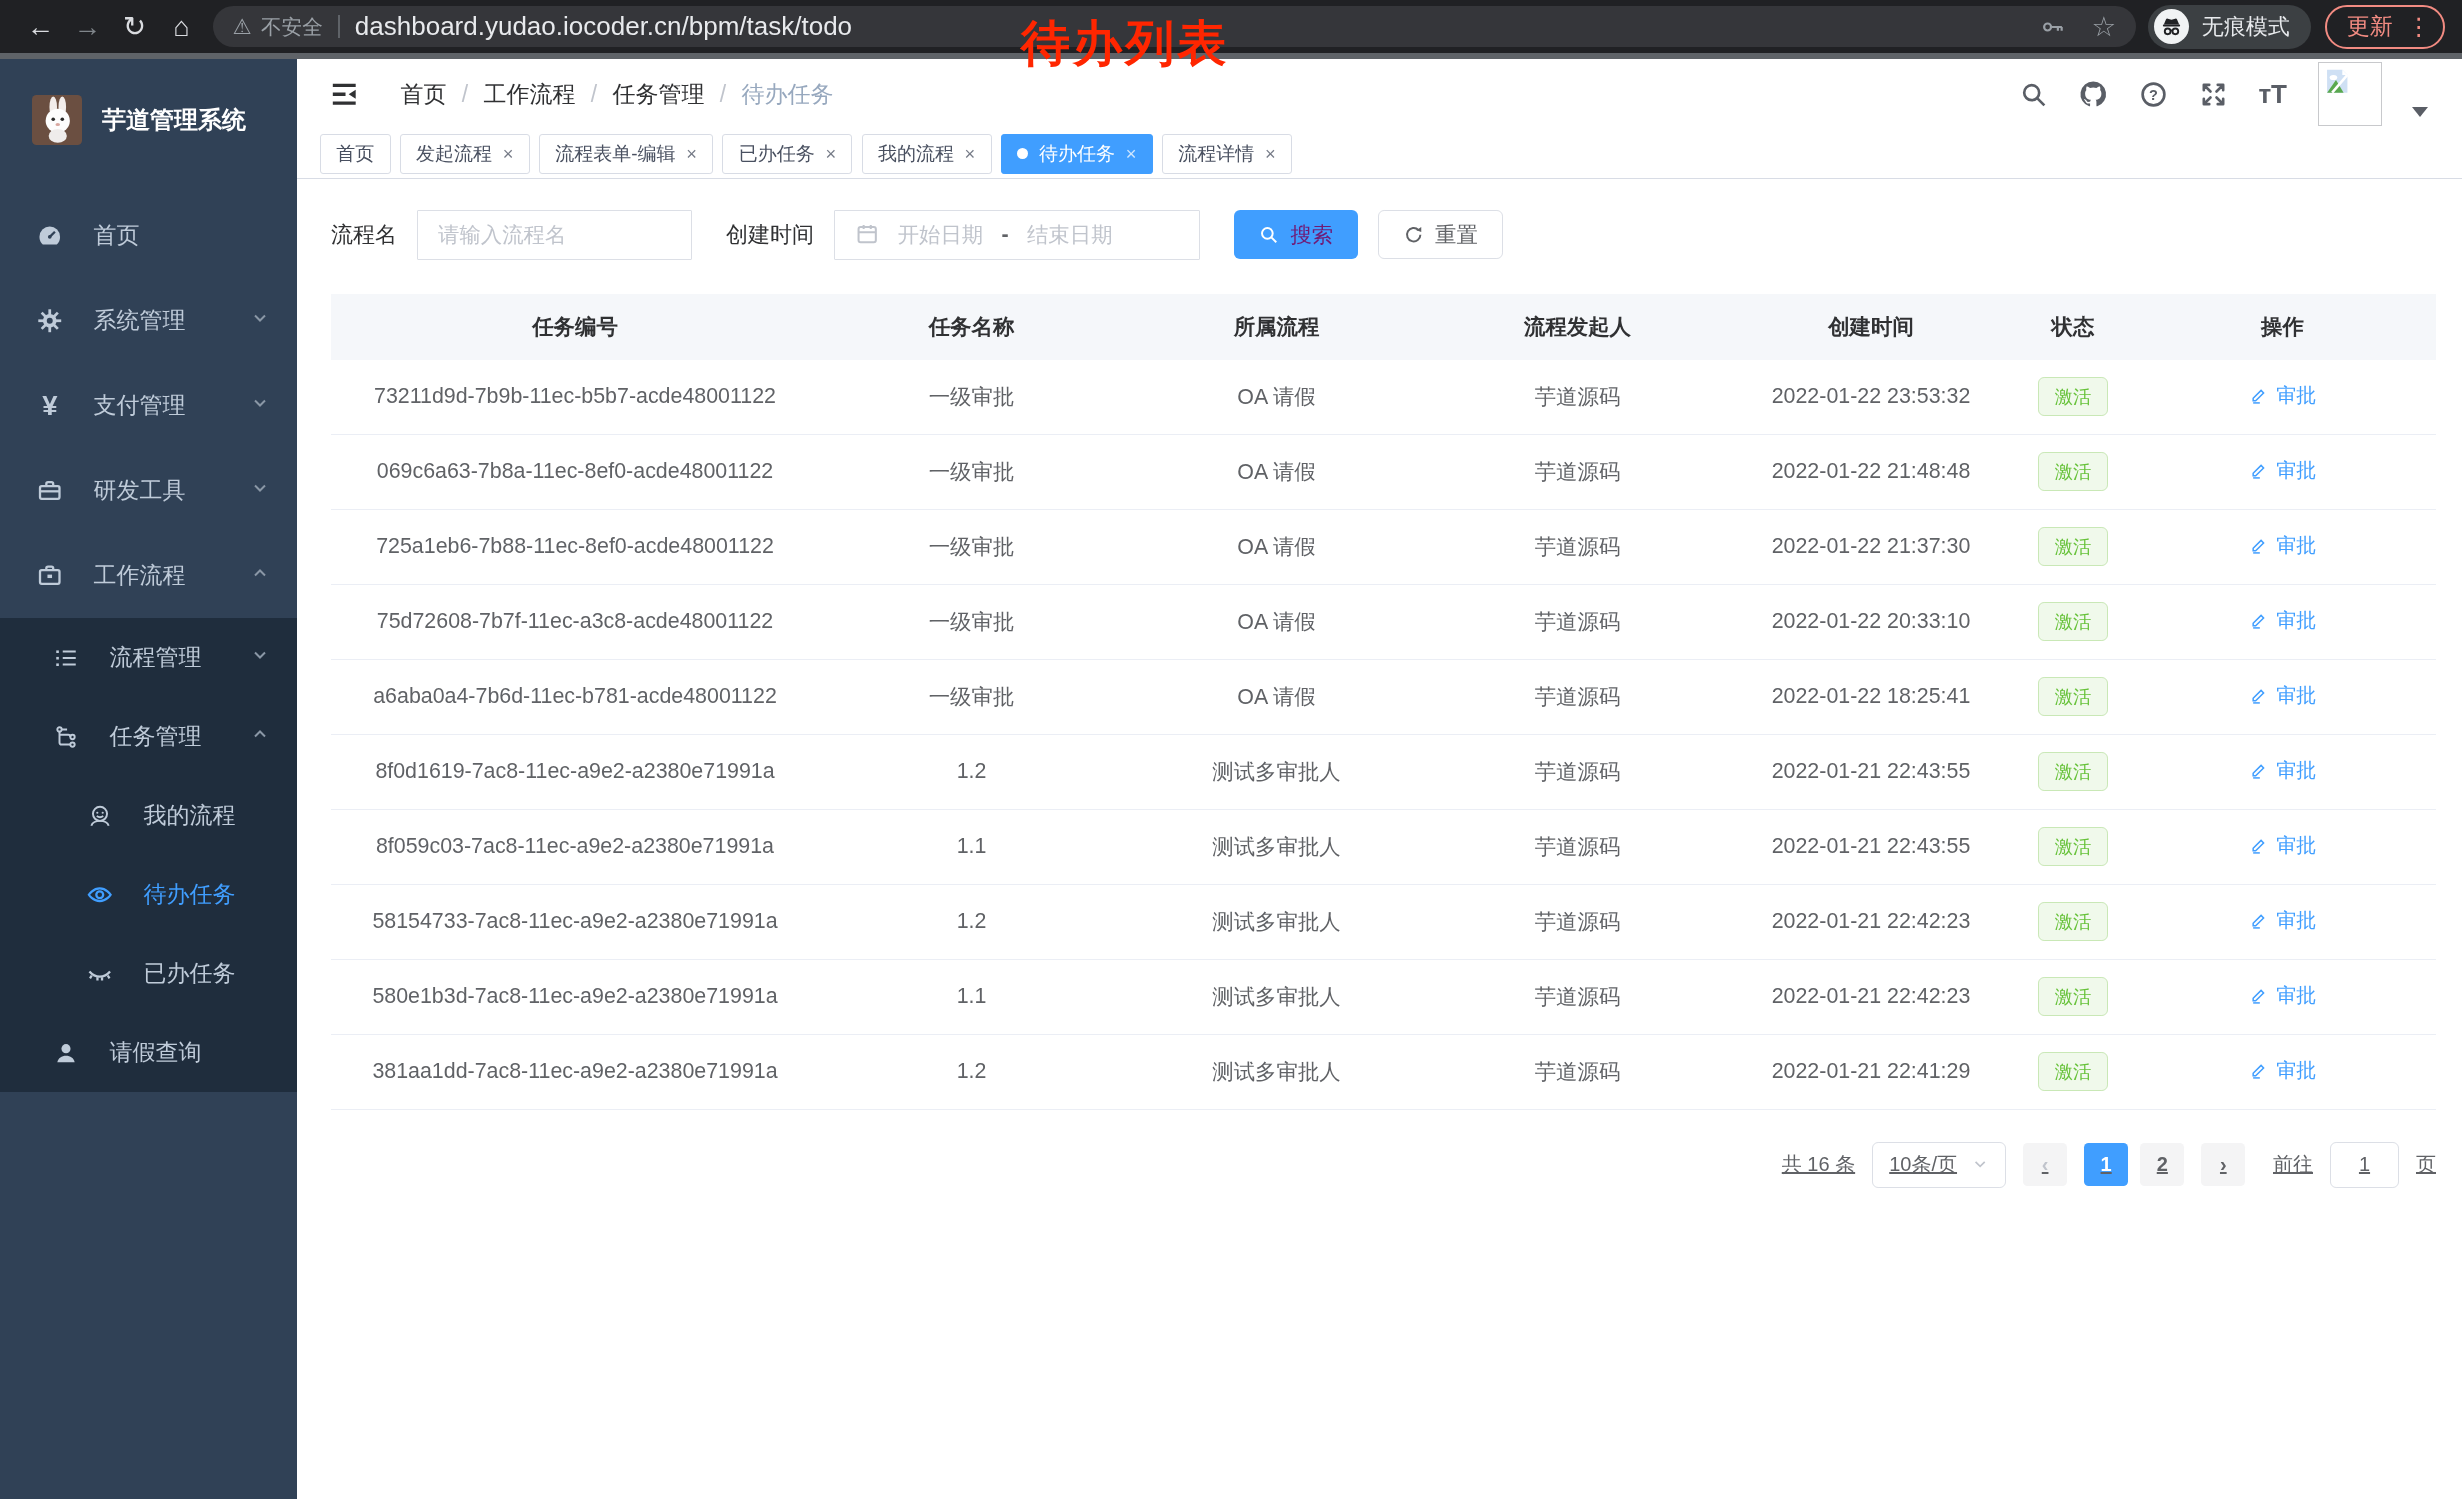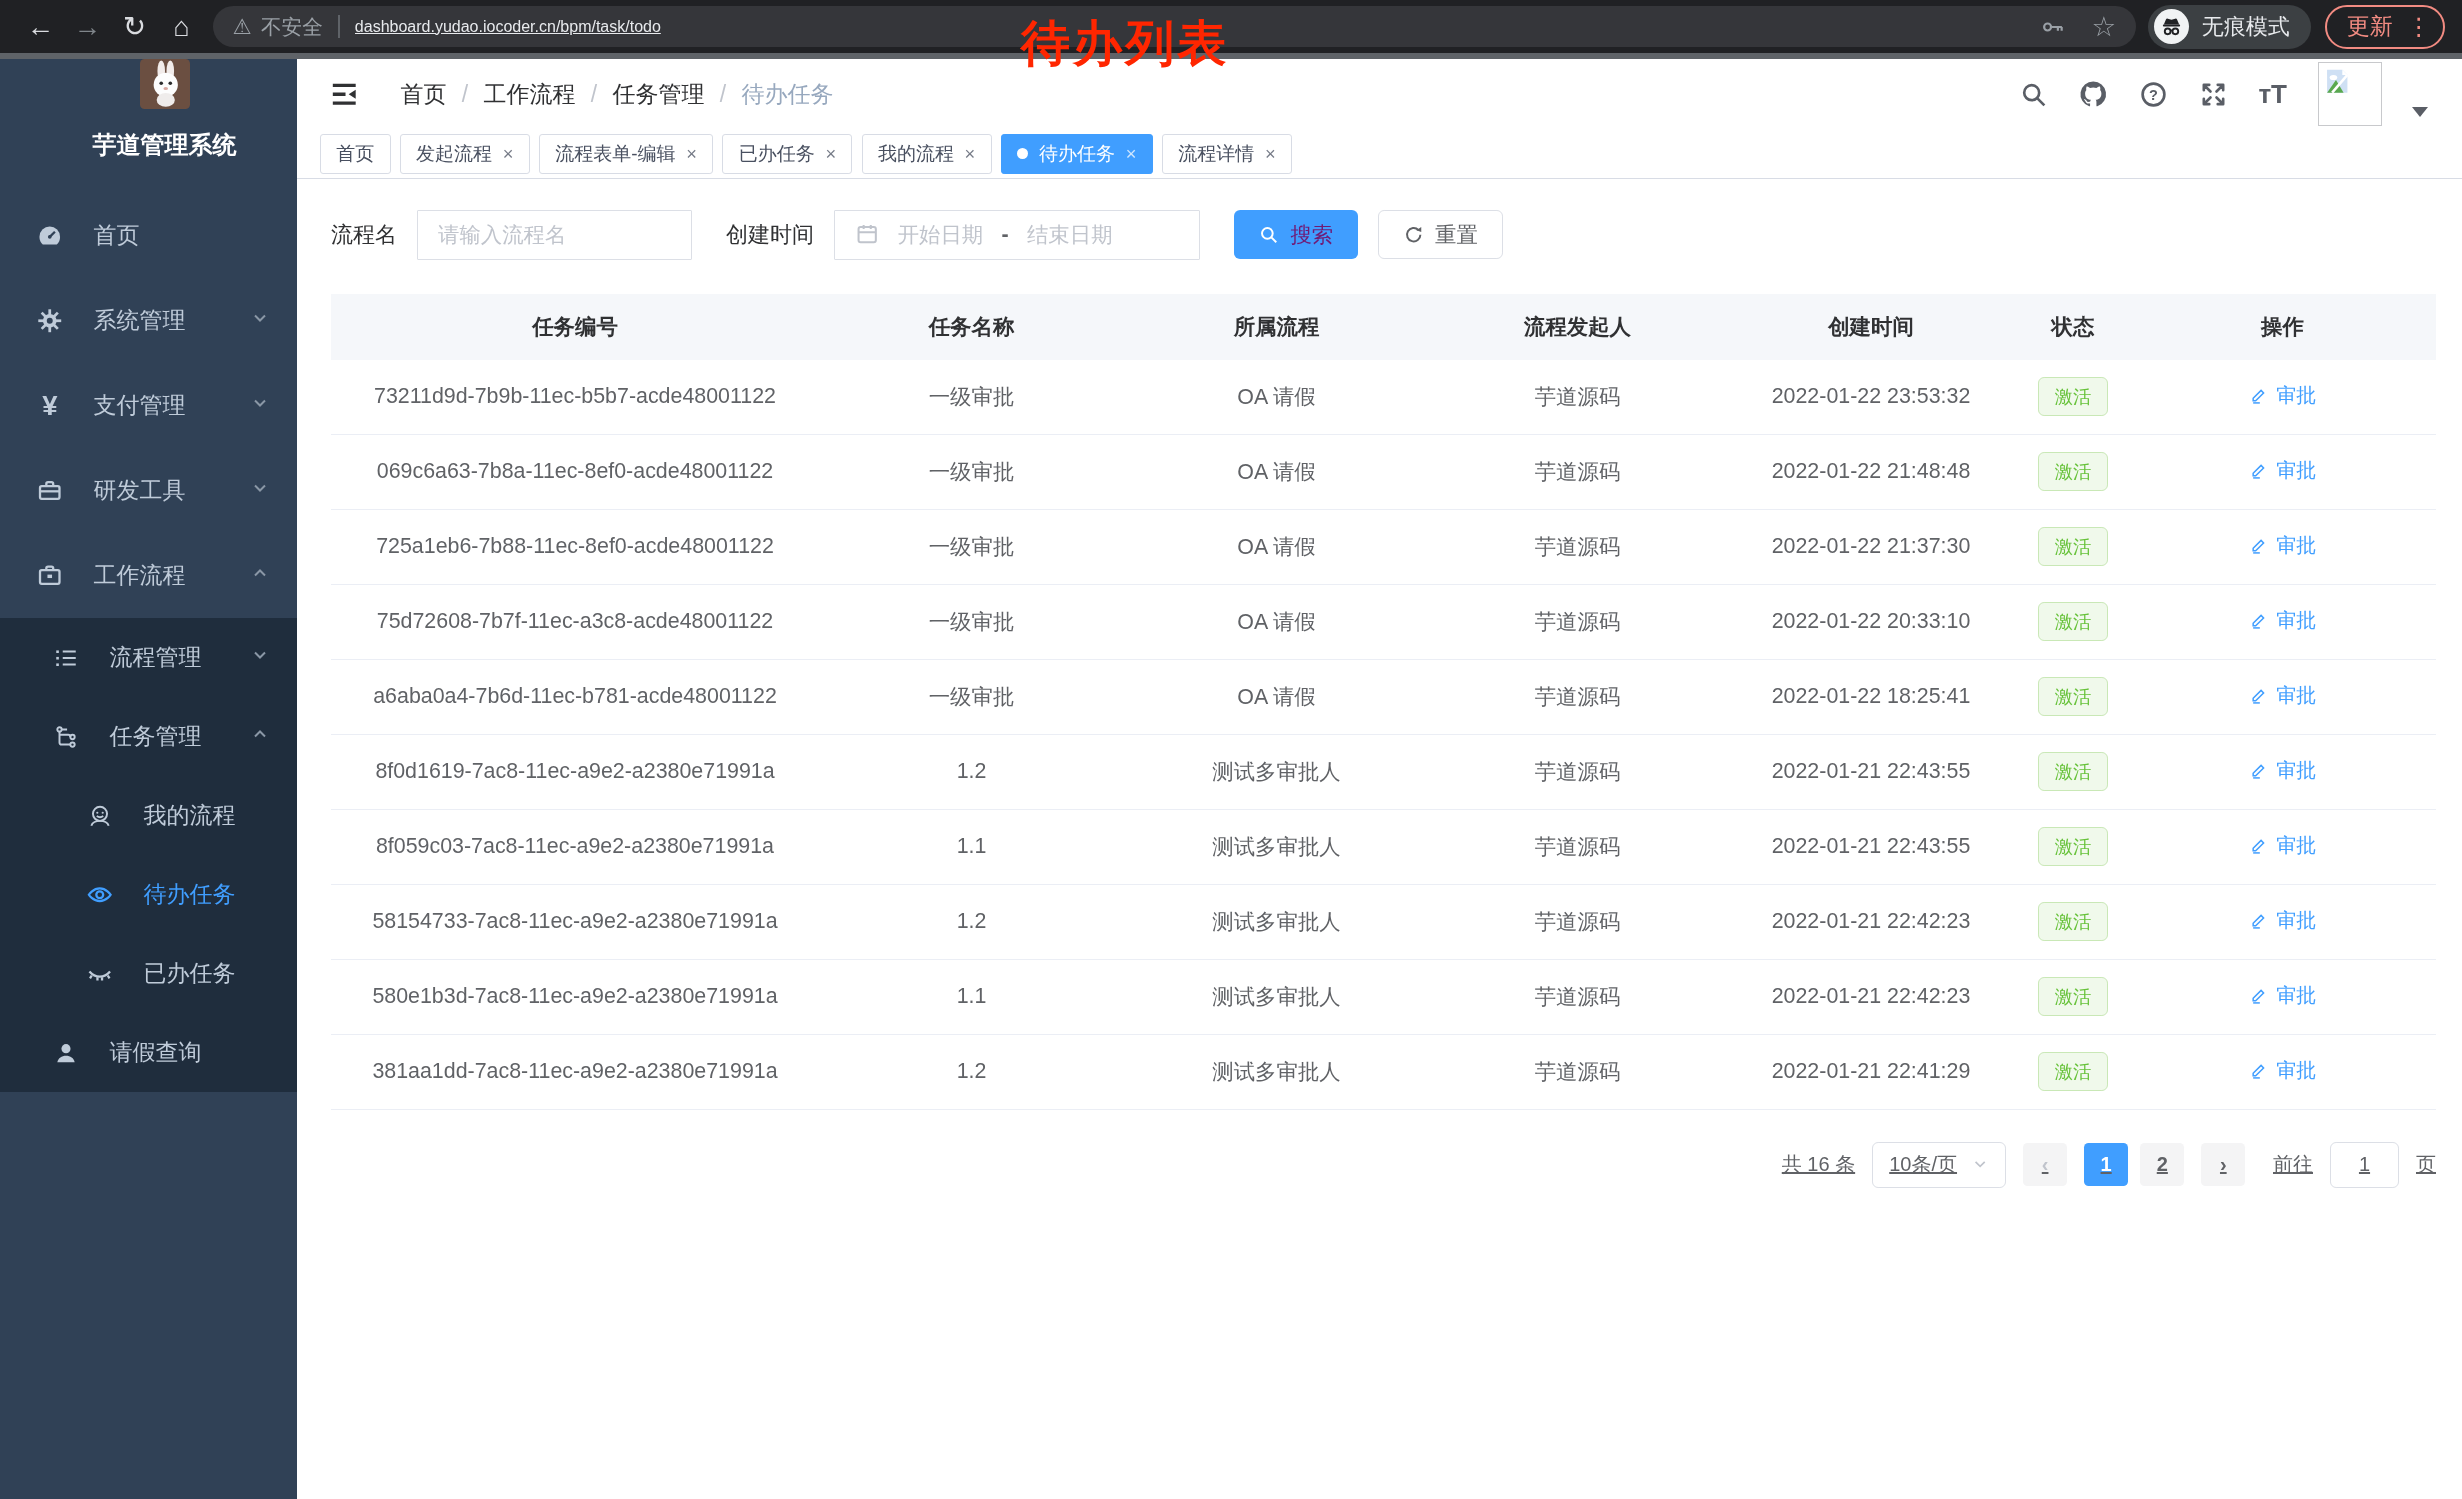--- a/index.html
+++ b/index.html
@@ -9,21 +9,21 @@
   
   .chrome { height:53px; background:#202124; display:flex; align-items:center; padding:0 17px; }
   .nav-ic { width:47px; height:41px; display:flex; align-items:center; justify-content:center;
             font-size:27.5px; color:#dadce0; }
   .nav-ic.dim { color:#80868b; }
   .urlbar { flex:1; height:41px; margin:0 12.2px 0 7.6px; border-radius:20.6px; background:#35363a;
             display:flex; align-items:center; padding:0 20px; min-width:0; }
   .warn { color:#9aa0a6; font-size:21.4px; margin-right:9.2px; }
   .notsecure { color:#9aa0a6; font-size:20.6px; }
   .url-div { width:1.5px; height:23px; background:#5f6368; margin:0 15.3px; }
-  .url-text { color:#e8eaed; font-size:16px; flex:1; white-space:nowrap; overflow:hidden;text-decoration:underline; }
+  .url-text { color:#e8eaed; font-size:26px; flex:1; white-space:nowrap; overflow:hidden; }
   .url-right { display:flex; align-items:center; gap:26px; color:#9aa0a6; }
   .star { font-size:27.5px; }
   .incog { height:44px; border-radius:22px; background:#3c4043; display:flex; align-items:center;
            gap:12.2px; padding:0 21.4px 0 6.1px; margin-right:13.7px; }
   .incog-circle { width:35px; height:35px; border-radius:50%; background:#f1f3f4; display:flex;
                   align-items:center; justify-content:center; }
   .incog-label { color:#e8eaed; font-size:22px; }
   .update-pill { height:44px; border:2.3px solid #f28b82; border-radius:22px; color:#f28b82;
                  display:flex; align-items:center; gap:13.7px; padding:0 12.2px 0 20px; }
   .update-label { font-size:23px; }
@@ -32,21 +32,21 @@
 
   
   .annotation { position:absolute; left:1021px; top:10.7px; font-size:49px; font-weight:bold;
                 color:#ff2600; z-index:60; letter-spacing:3.1px; }
 
   
   .app { display:flex; height:1440px; }
 
   
   .sidebar { width:297px; background:#304156; color:#bfcbd9; flex-shrink:0; overflow:hidden; }
-  .logo-row { height:122px; display:flex; align-items:center; padding-left:32px; gap:20px;flex-direction:column; }
+  .logo-row { height:122px; display:flex; align-items:center; padding-left:32px; gap:20px; }
   .logo-img { width:50px; height:50px; border-radius:4.6px; overflow:hidden; flex-shrink:0; }
   .logo-title { color:#fff; font-size:24px; font-weight:bold; }
   .menu { padding-top:12.2px; }
   .menu-item { height:85px; display:flex; align-items:center; padding:0 27.5px 0 34px;
                cursor:pointer; font-size:23px; }
   .submenu { background:#1f2d3d; }
   .submenu .menu-item { height:79px; }
   .menu-item.lvl2 { padding-left:50px; }
   .menu-item.lvl3 { padding-left:84px; }
   .mi-icon { width:32px; display:flex; justify-content:center; margin-right:27.5px; flex-shrink:0; }

